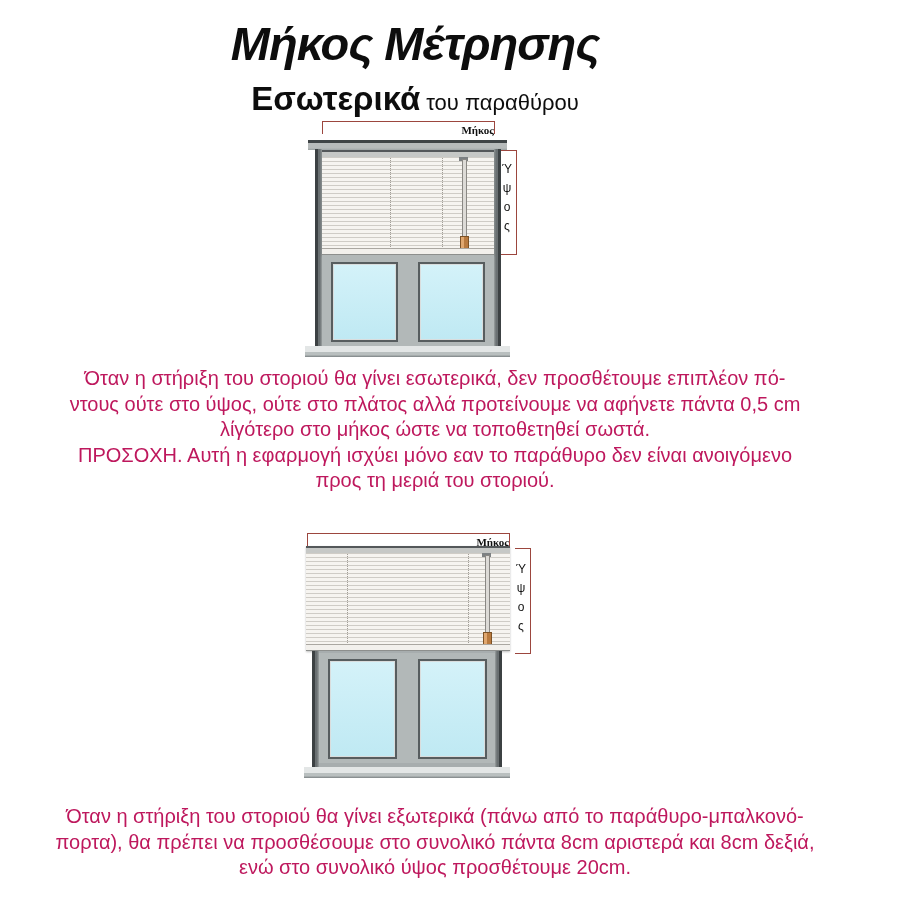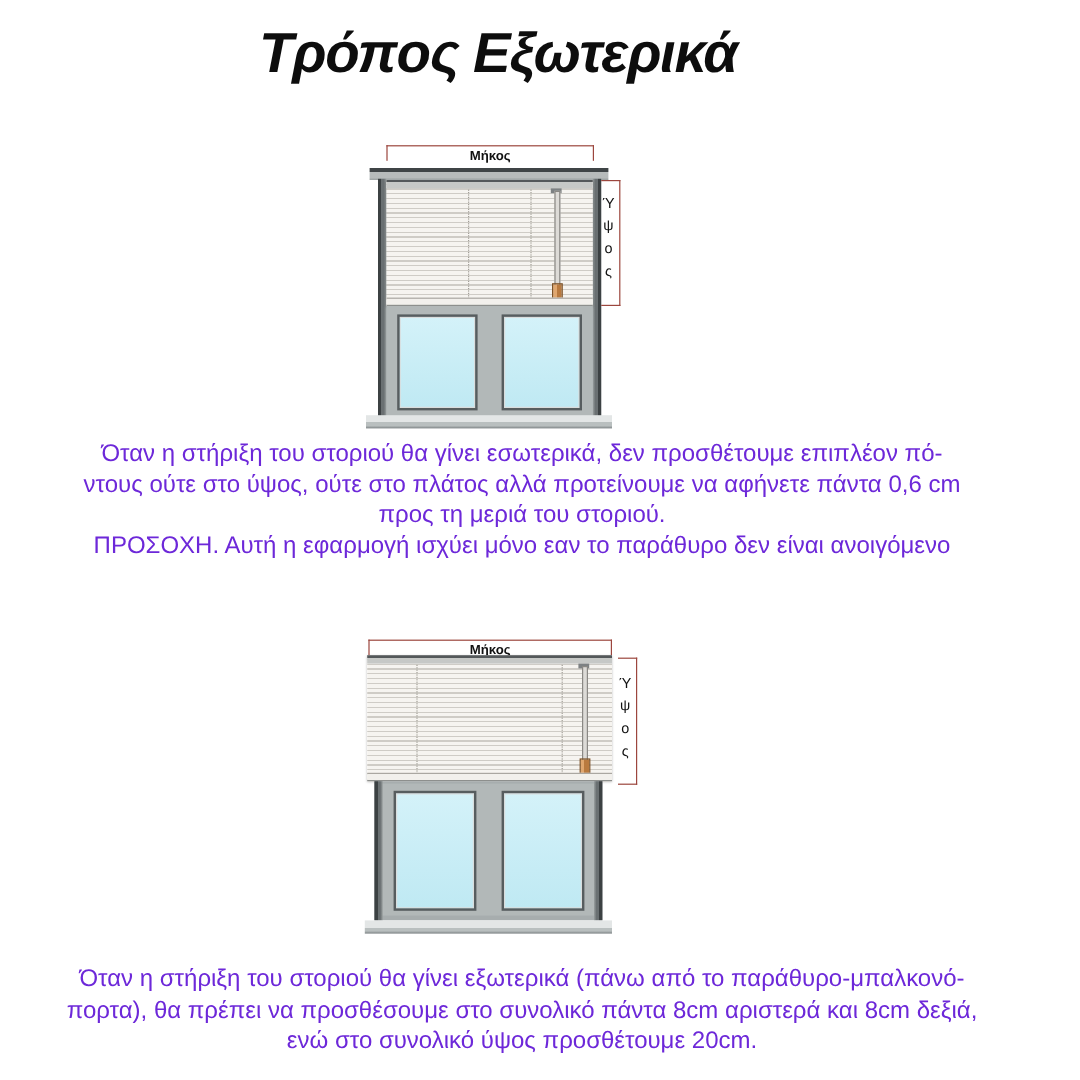--- a/index.html
+++ b/index.html
@@ -10,26 +10,26 @@
   .abs{position:absolute;}
   
   .title{
     left:0;top:16px;width:830px;text-align:center;
     font-size:47px;font-weight:800;font-style:italic;letter-spacing:-1px;color:#0d0d0d;
   }
   .sec-head{width:830px;left:0;text-align:center;white-space:nowrap;color:#0d0d0d;}
   .sec-head .big{font-size:33px;font-weight:700;}
   .sec-head .small{font-size:22px;font-weight:400;margin-left:6px;}
   
-  .para{left:10px;width:850px;text-align:center;font-size:20px;line-height:25.5px;color:#6d28d9;}
+  .para{left:10px;width:850px;text-align:center;font-size:20px;line-height:25.5px;color:#be185d;}
   .para div{white-space:nowrap;}
   
   .len-bracket{
     border-top:1.5px solid #9c463e;border-left:1.5px solid #9c463e;border-right:1.5px solid #9c463e;
-    height:12px;text-align:center;
+    height:12px;text-align:right;font-family:Liberation Serif, serif;
   }
   .len-bracket span{
     position:relative;top:-2px;font-size:11px;font-weight:700;color:#111;background:transparent;
   }
   .ht-bracket{
     border-right:1.5px solid #9c463e;border-top:1.5px solid #9c463e;border-bottom:1.5px solid #9c463e;
     width:15px;
   }
   .ht-letters{
     display:flex;flex-direction:column;align-items:center;
@@ -52,22 +52,25 @@
   .wand-cap{width:9px;height:4px;background:#7d8183;top:7px;}
   .wand-handle{width:7px;height:16px;background:linear-gradient(90deg,#e0a76f 0 40%,#b97a3f 40% 100%);border:1px solid #7d5226;}
   .casement{background:#b2b8b8;}
   .glass{background:linear-gradient(180deg,#d4f2f9 0,#bfe9f3 100%);border:2px solid #575d5f;box-shadow:0 0 0 1px #d9dddd inset;}
 </style>
 </head>
 <body>
 
 <div class="canvas">
 
-  <div class="abs title">Τρόπος Εξωτερικά</div>
+  <div class="abs title">Μήκος Μέτρησης</div>
 
+  <div class="abs sec-head" style="top:80px;">
+    <span class="big">Εσωτερικά</span><span class="small">του παραθύρου</span>
+  </div>
 
   <div class="abs" style="left:0;top:0;width:0;height:0;">
 
     <div class="abs len-bracket" style="left:322px;top:121px;width:171px;">
       <span>Μήκος</span>
     </div>
 
     <div class="abs cornice" style="left:308px;top:140px;width:199px;height:10px;"></div>
 
     <div class="abs win-body" style="left:315px;top:149px;width:186px;height:207px;">
@@ -96,23 +99,24 @@
     <div class="abs ht-letters" style="left:501px;top:160px;width:12px;">
       <span>Ύ</span>
       <span>ψ</span>
       <span>ο</span>
       <span>ς</span>
     </div>
   </div>
 
   <div class="abs para" style="top:366px;">
     <div>Όταν η στήριξη του στοριού θα γίνει εσωτερικά, δεν προσθέτουμε επιπλέον πό-</div>
-    <div>ντους ούτε στο ύψος, ούτε στο πλάτος αλλά προτείνουμε να αφήνετε πάντα 0,6 cm</div>
+    <div>ντους ούτε στο ύψος, ούτε στο πλάτος αλλά προτείνουμε να αφήνετε πάντα 0,5 cm</div>
+    <div>λίγότερο στο μήκος ώστε να τοποθετηθεί σωστά.</div>
+    <div>ΠΡΟΣΟΧΗ. Αυτή η εφαρμογή ισχύει μόνο εαν το παράθυρο δεν είναι ανοιγόμενο</div>
     <div>προς τη μεριά του στοριού.</div>
-    <div>ΠΡΟΣΟΧΗ. Αυτή η εφαρμογή ισχύει μόνο εαν το παράθυρο δεν είναι ανοιγόμενο</div>
   </div>
 
 
   <div class="abs" style="left:0;top:0;width:0;height:0;">
 
     <div class="abs len-bracket" style="left:307px;top:533px;width:201px;">
       <span>Μήκος</span>
     </div>
 
     <div class="abs blind" style="left:306px;top:546px;width:204px;height:105px;">

